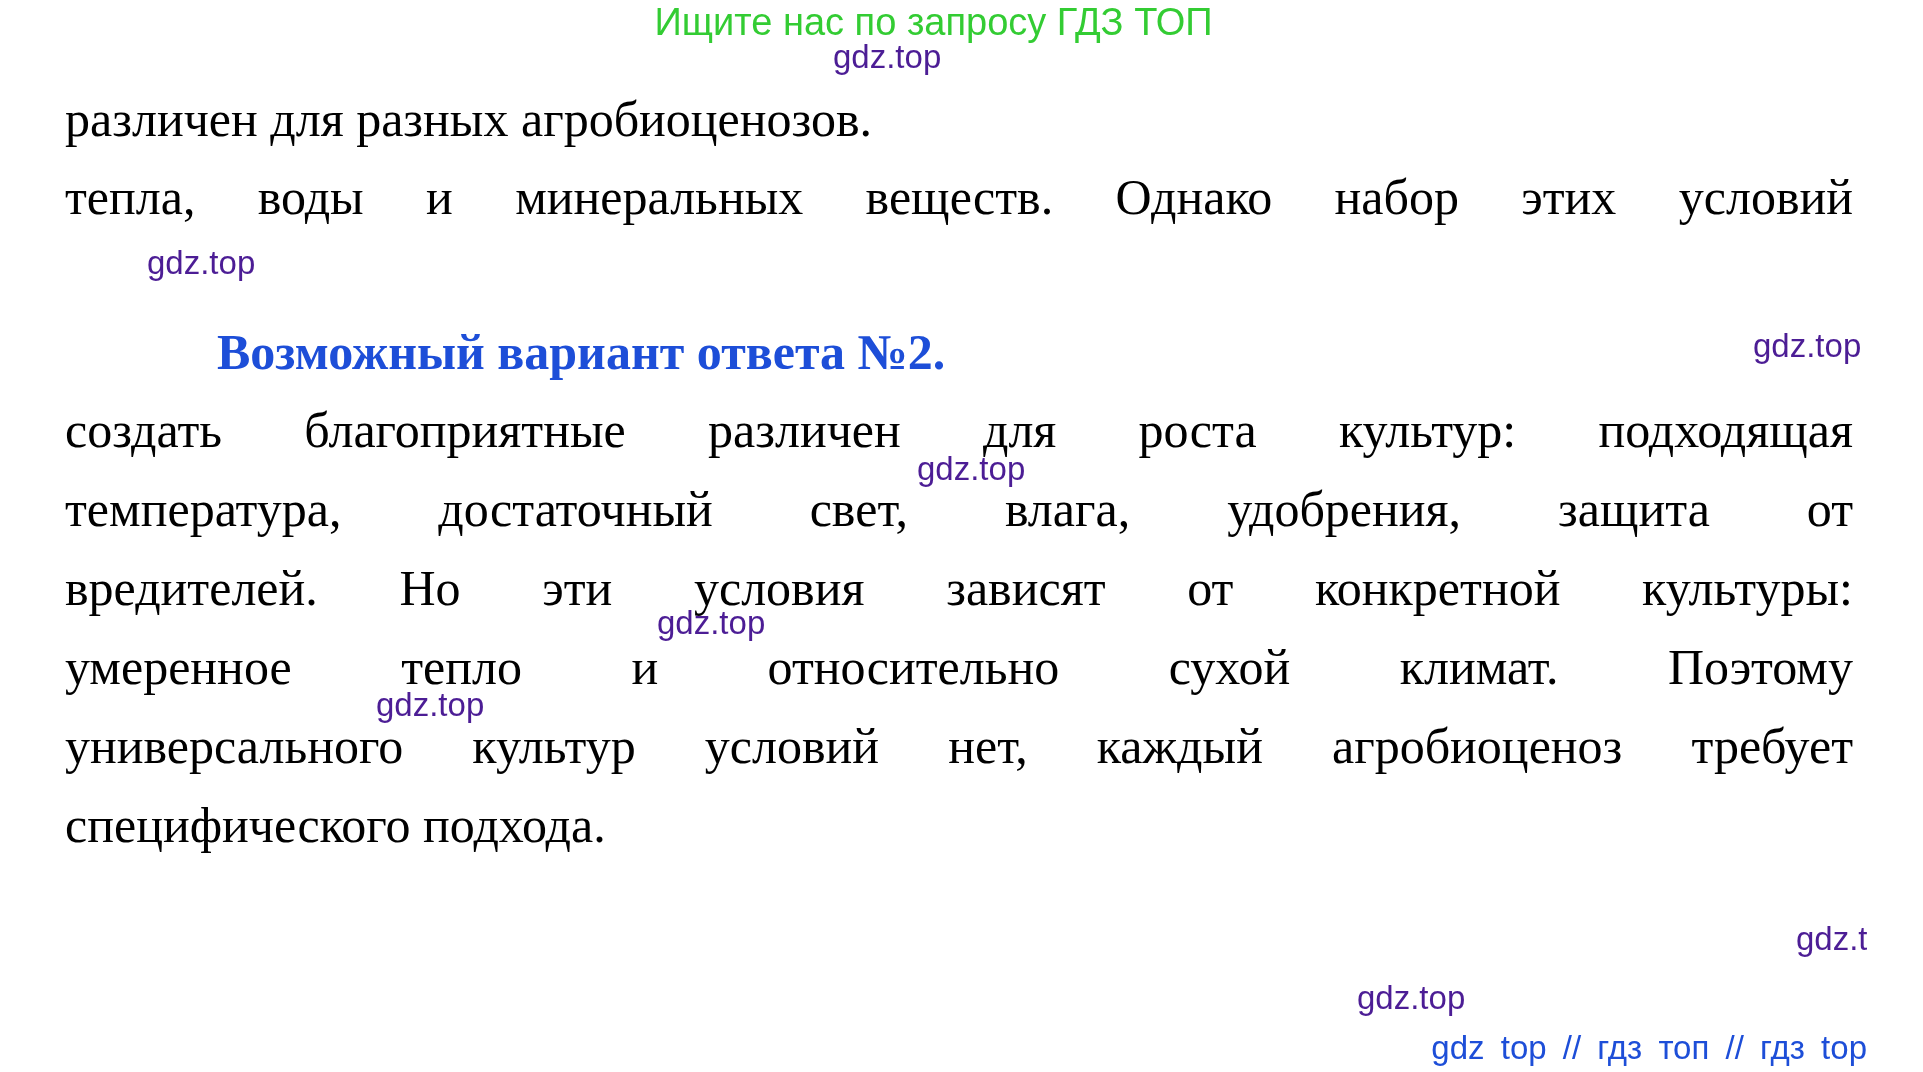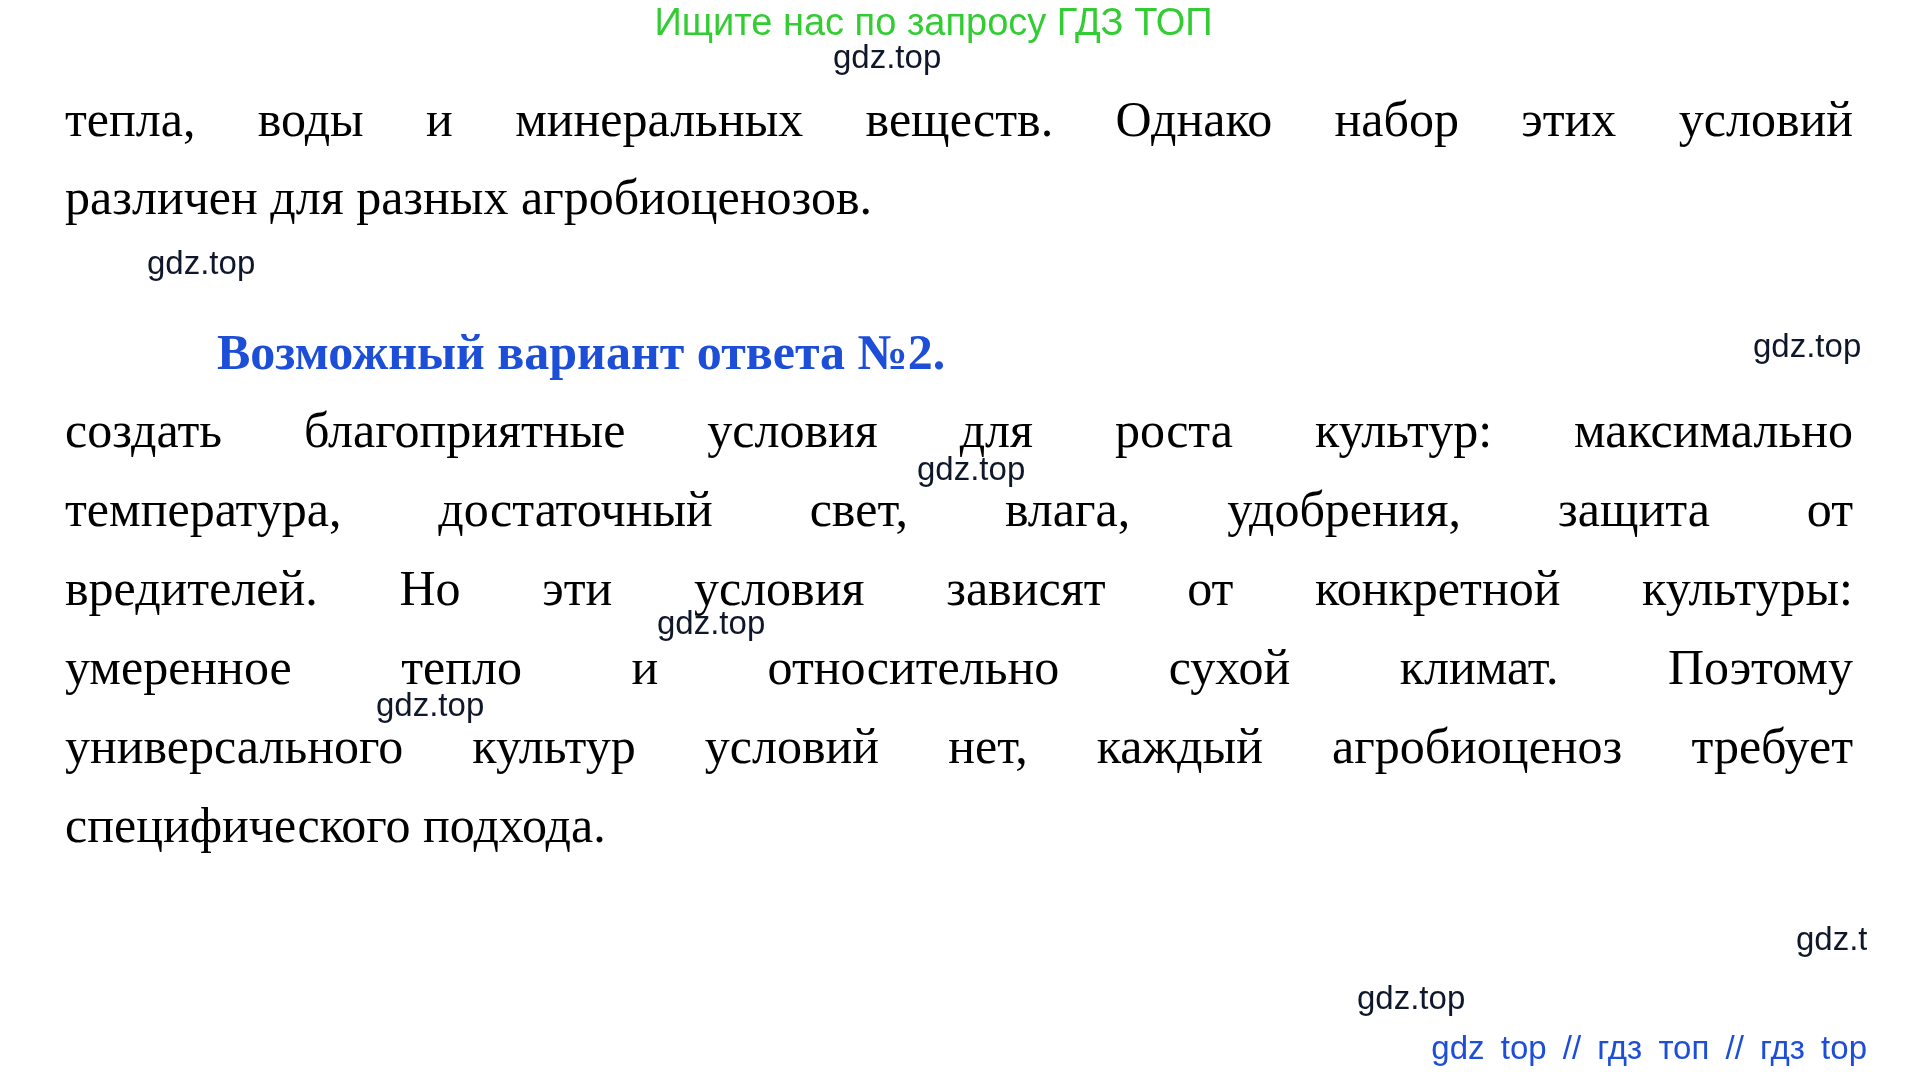--- a/index.html
+++ b/index.html
@@ -26,21 +26,21 @@
     font-size: 38px;
     line-height: 44px;
     color: #33cc33;
   }
   
   .wm {
     position: absolute;
     font-family: "Liberation Sans", sans-serif;
     font-size: 33px;
     line-height: 38px;
-    color: #0f172a;
+    color: #4c1d95;
     white-space: nowrap;
   }
   .wm1 { left: 833px;  top: 38px;  }
   .wm2 { left: 147px;  top: 244px; }
   .wm3 { left: 1753px; top: 327px; }
   .wm4 { left: 917px;  top: 450px; }
   .wm5 { left: 657px;  top: 604px; }
   .wm6 { left: 376px;  top: 686px; }
   .wm7 { left: 1796px; top: 920px; }
   .wm8 { left: 1357px; top: 979px; }
@@ -95,28 +95,28 @@
   <div class="wm wm1">gdz.top</div>
   <div class="wm wm2">gdz.top</div>
   <div class="wm wm3">gdz.top</div>
   <div class="wm wm4">gdz.top</div>
   <div class="wm wm5">gdz.top</div>
   <div class="wm wm6">gdz.top</div>
   <div class="wm wm7">gdz.top</div>
   <div class="wm wm8">gdz.top</div>
 
   <div class="para p1">
+    <div class="line">различен для разных агробиоценозов.</div>
     <div class="line just">тепла, воды и минеральных веществ. Однако набор этих условий</div>
-    <div class="line">различен для разных агробиоценозов.</div>
   </div>
 
   <div class="heading">Возможный вариант ответа №2.</div>
 
   <div class="para p2">
-    <div class="line just">создать благоприятные условия для роста культур: максимально</div>
+    <div class="line just">создать благоприятные различен для роста культур: подходящая</div>
     <div class="line just">температура, достаточный свет, влага, удобрения, защита от</div>
     <div class="line just">вредителей. Но эти условия зависят от конкретной культуры:</div>
     <div class="line just">умеренное тепло и относительно сухой климат. Поэтому</div>
     <div class="line just">универсального культур условий нет, каждый агробиоценоз требует</div>
     <div class="line">специфического подхода.</div>
   </div>
 
   <div class="footer">gdz top // гдз топ // гдз top</div>
 
 </div>

